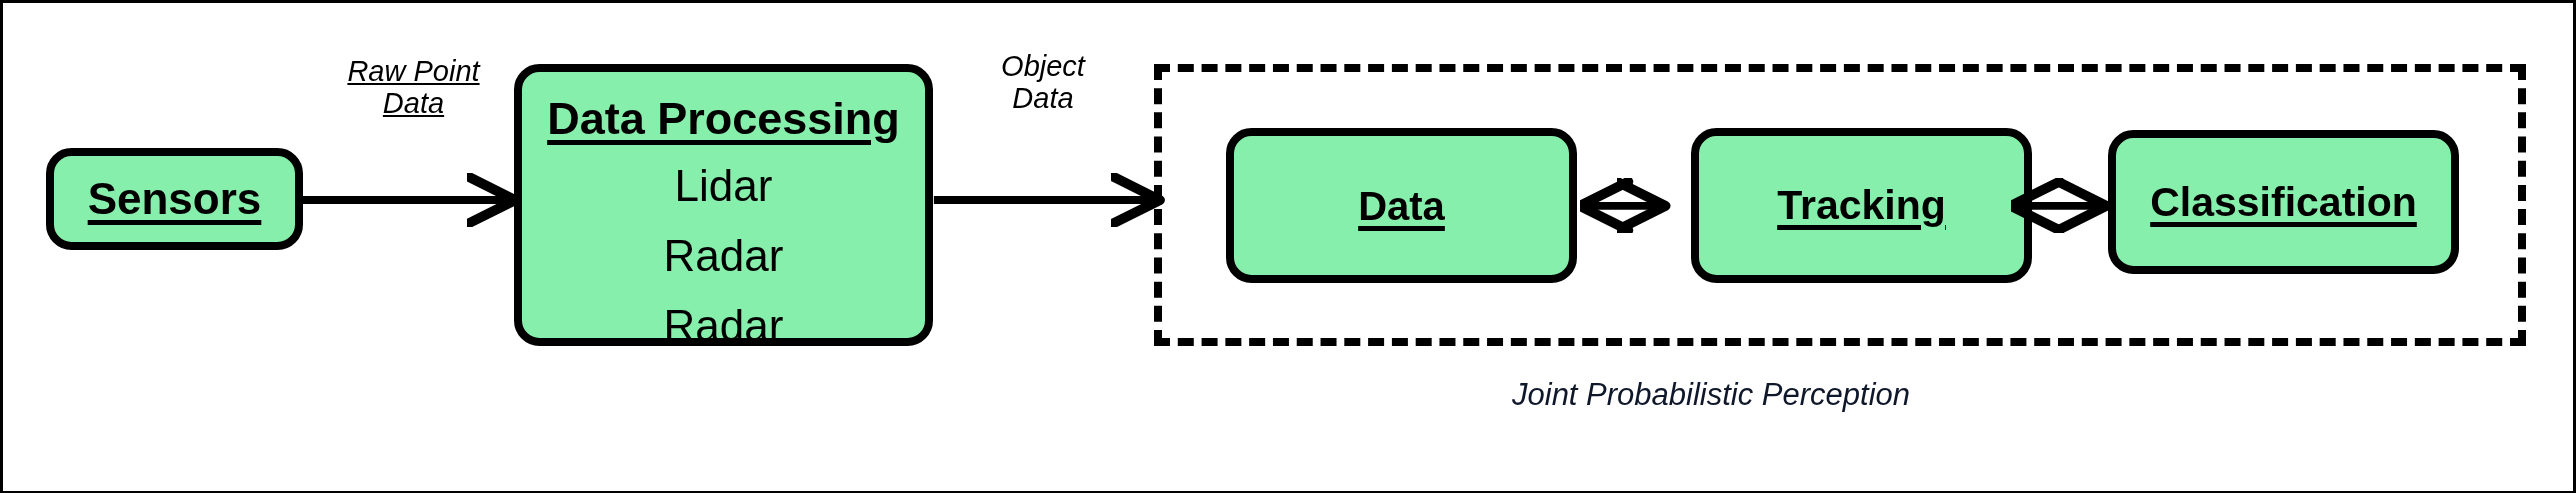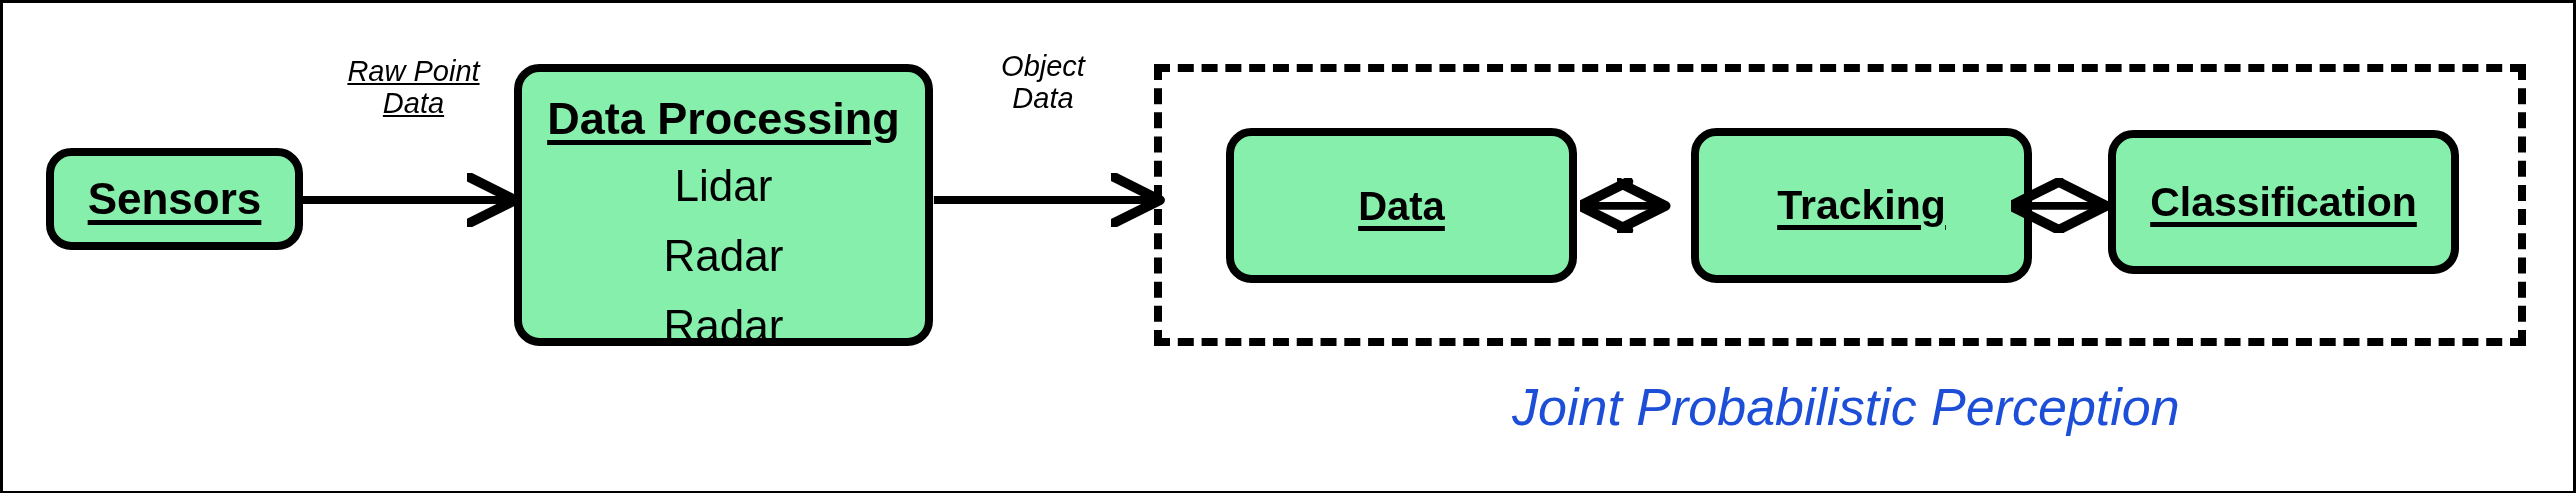--- a/index.html
+++ b/index.html
@@ -79,23 +79,23 @@
   #group-joint {
     position: absolute;
     left: 1151px; top: 61px; width: 1372px; height: 282px;
     box-sizing: border-box;
     border: 8.8px dashed #000000;
     background: transparent;
   }
   #group-joint-caption {
     position: absolute;
     left: 1509px; top: 374px;
-    font-size: 52px;
+    font-size: 31px;
     font-style: italic;
-    color: #1d4ed8;
+    color: #0f172a;
     white-space: nowrap;
   }
 
   
   .edge-label {
     position: absolute;
     font-style: italic;
     color: #000000;
     text-align: center;
     line-height: 1.12;

